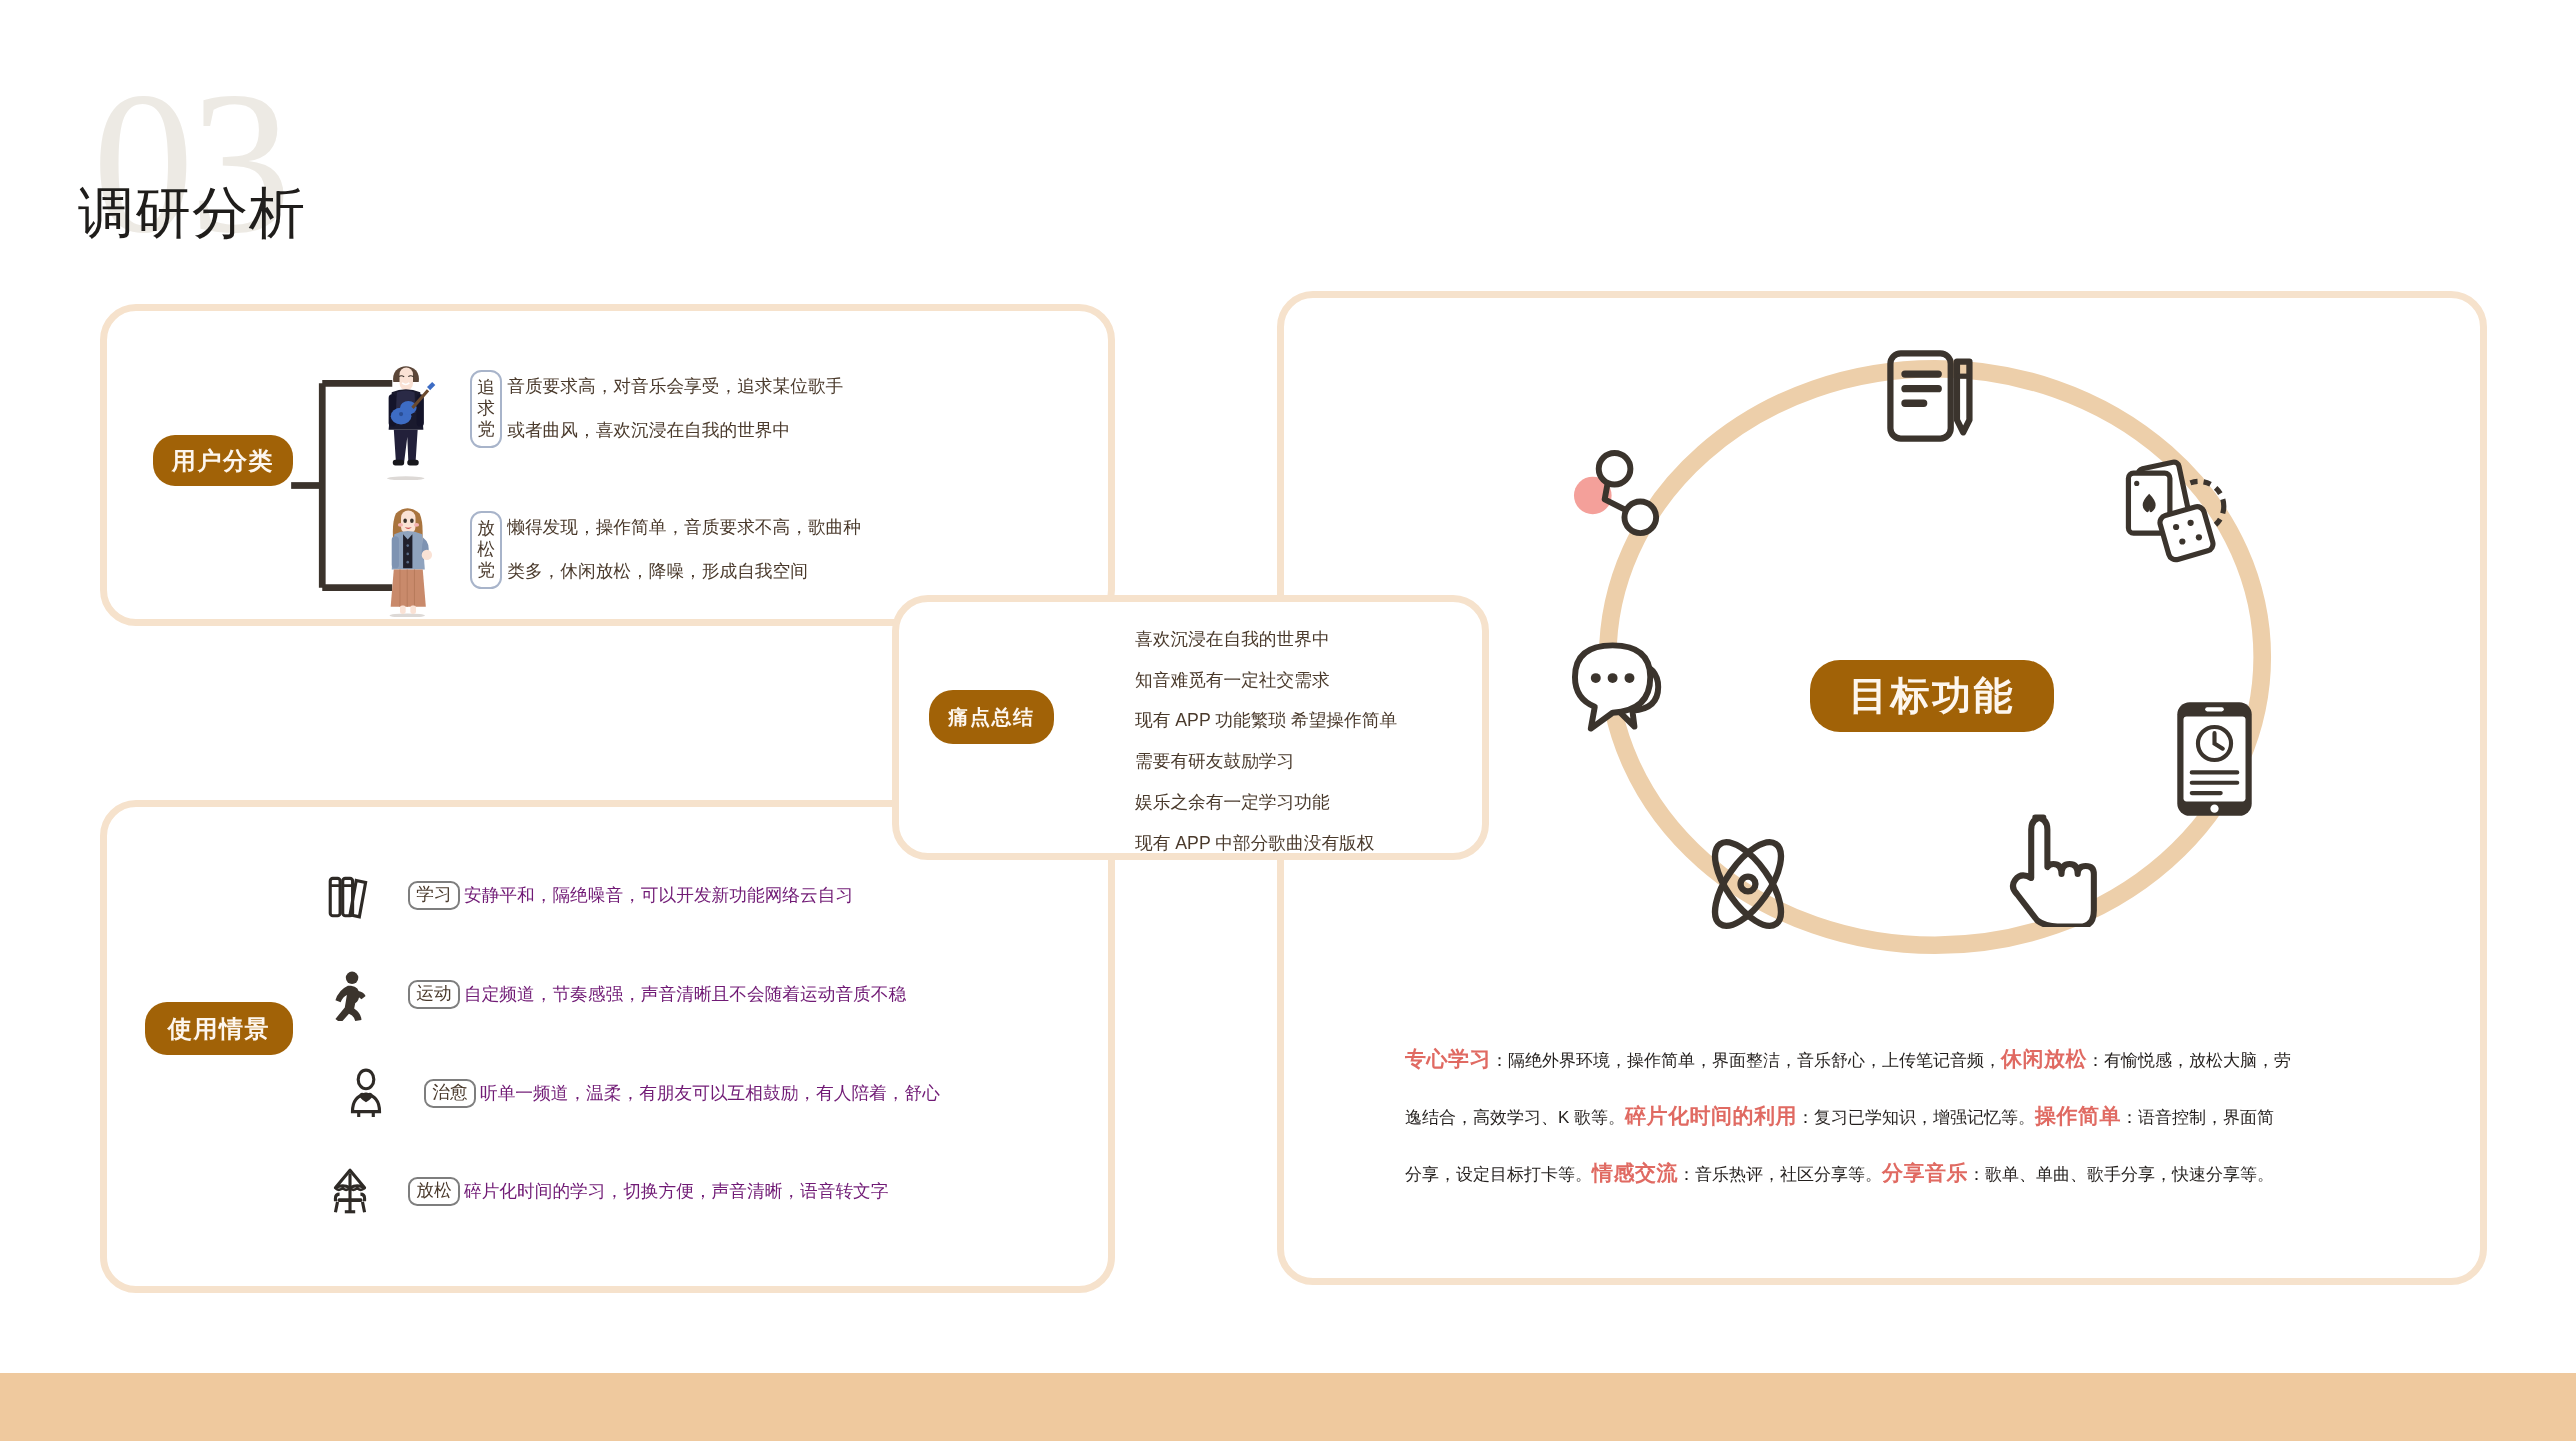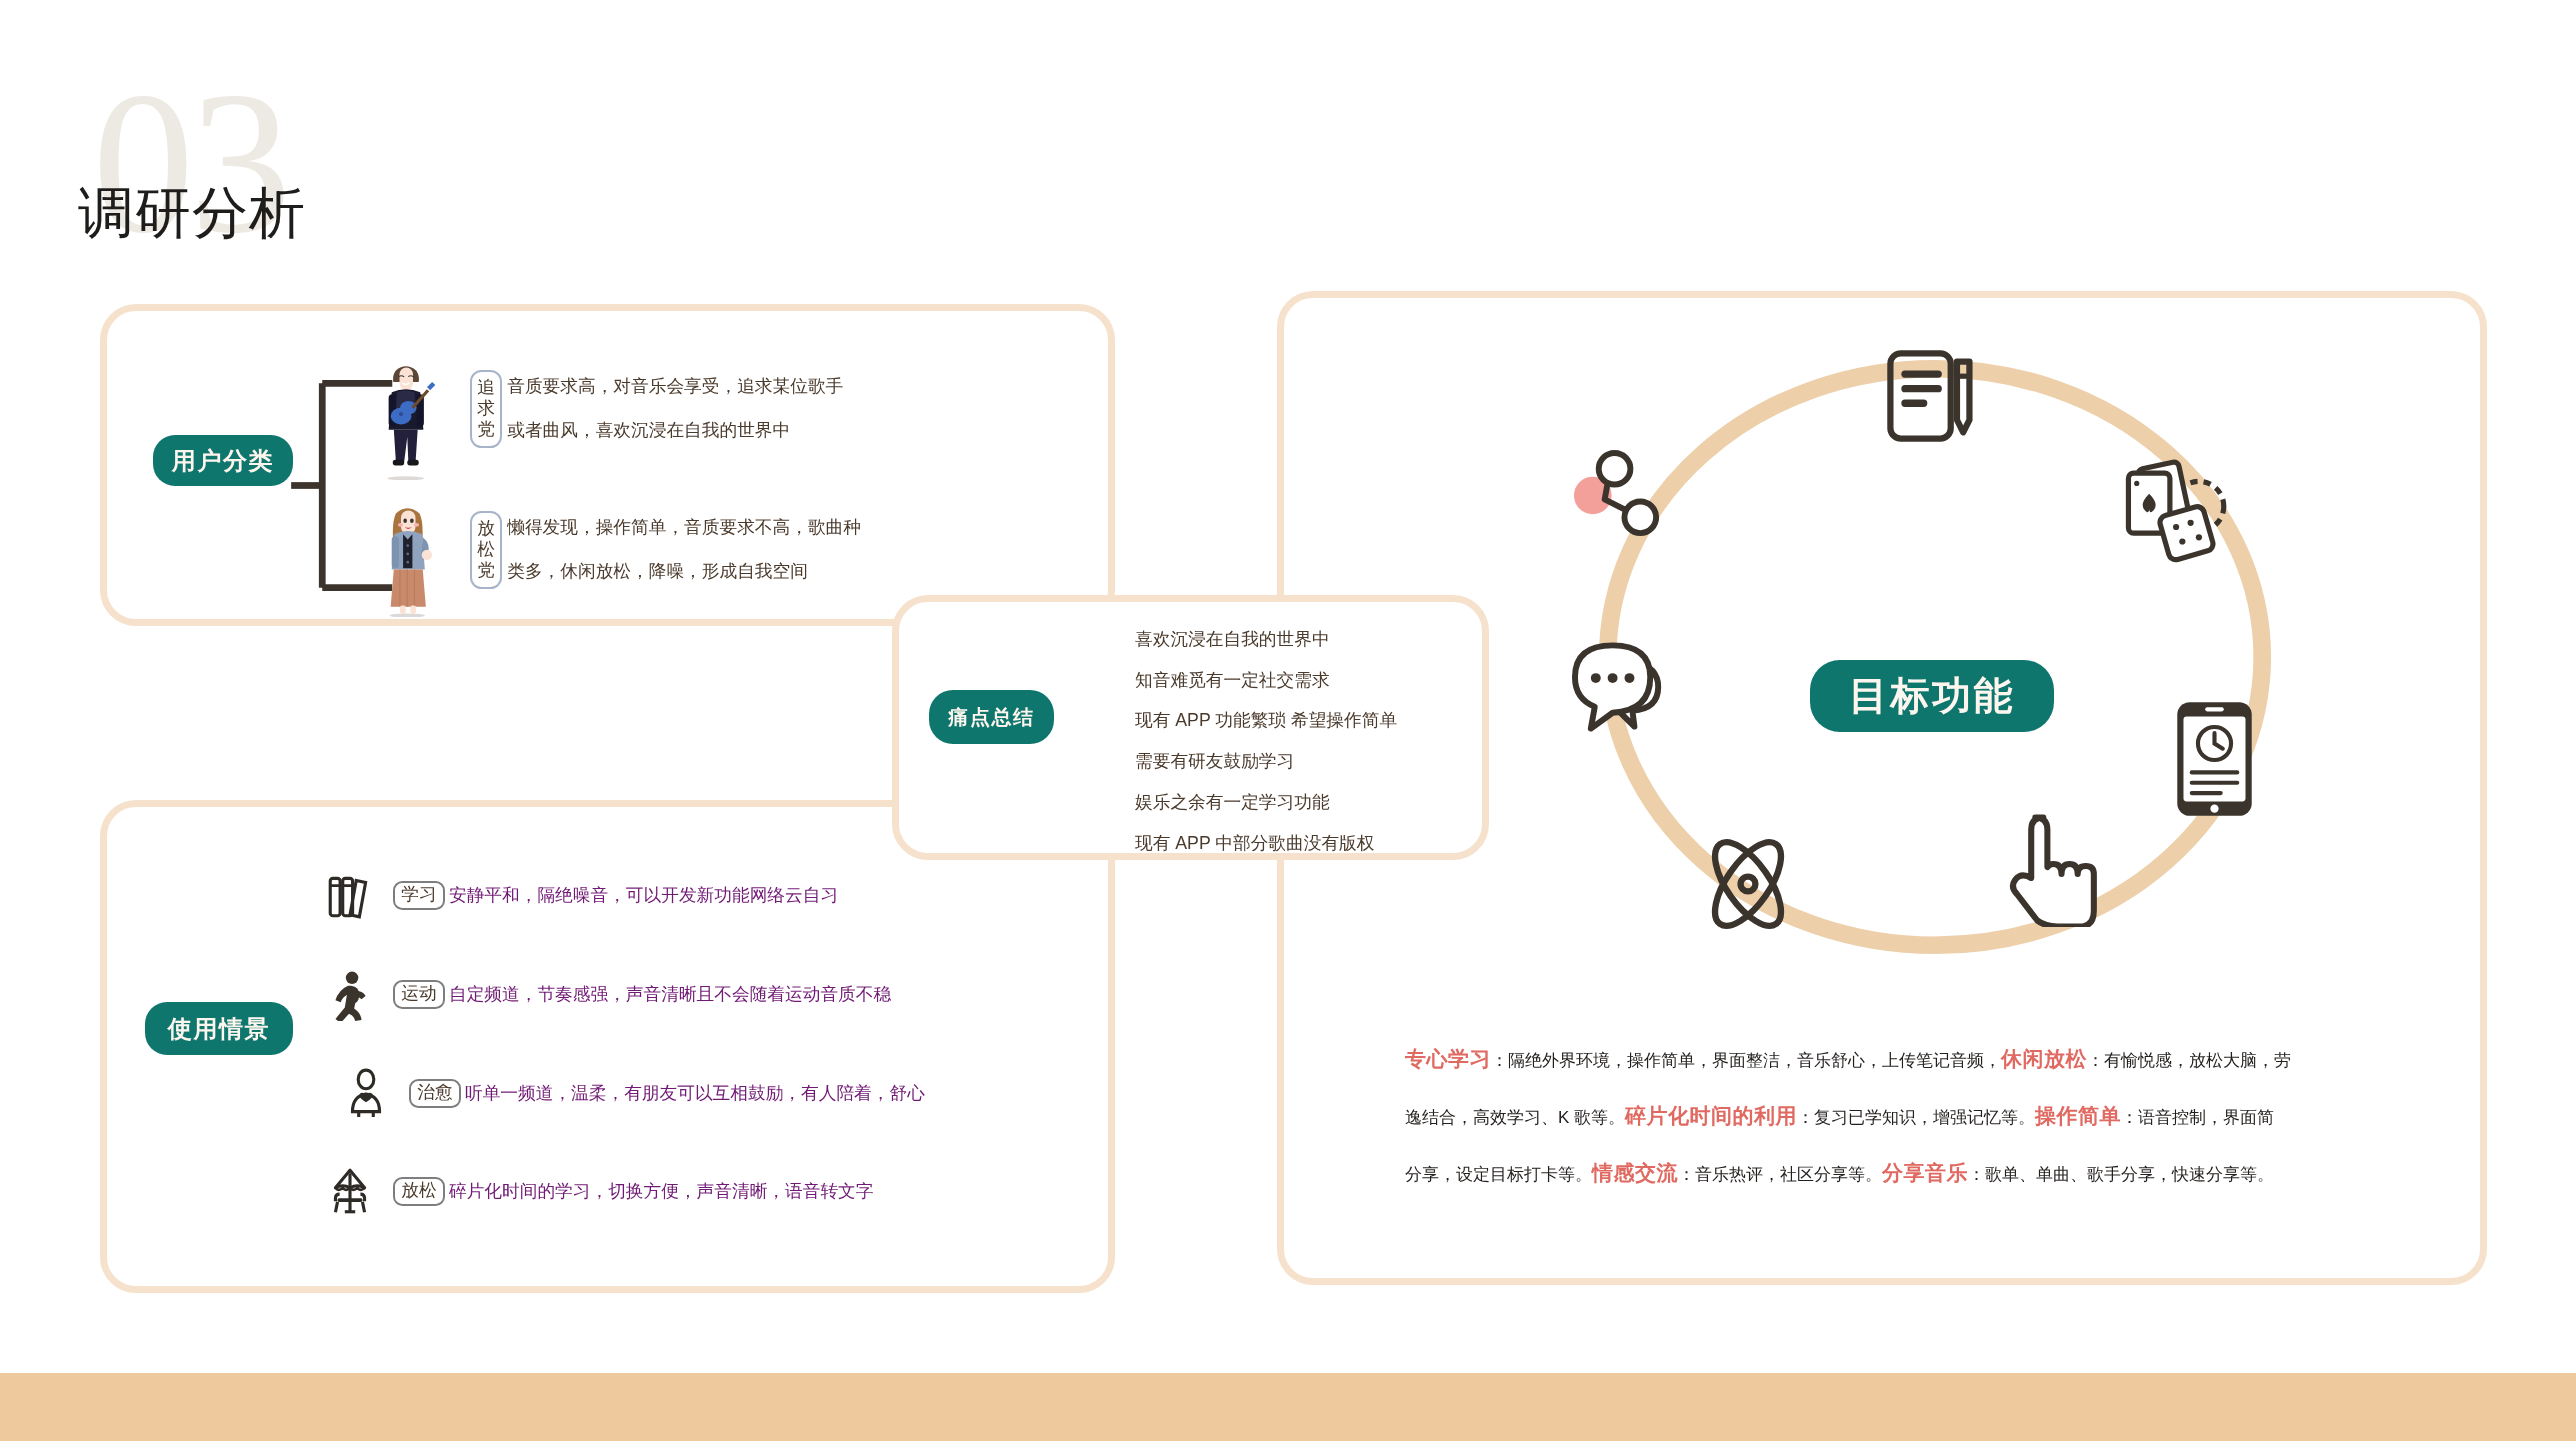--- a/index.html
+++ b/index.html
@@ -34,21 +34,21 @@
     background:#FFFFFF;
   }
   #card-user     { left:100px;  top:304px;  width:1015px; height:322px; }
   #card-scene    { left:100px;  top:800px; width:1015px; height:493px; }
   #card-target   { left:1277px; top:291px;  width:1210px; height:994px; }
   #card-pain     { left:892px; top:595px; width:597px; height:265px; z-index:6; }
 
   
   .pill {
     position:absolute;
-    background:#0f766e;
+    background:#a16207;
     color:#FDF6EE;
     display:flex; align-items:center; justify-content:center;
     border-radius:22px;
     font-weight:700;
     letter-spacing:1.6px;
     z-index:8;
   }
   #pill-user   { left:153px;  top:435px;  width:140px; height:51px;  font-size:24px; }
   #pill-scene  { left:145px;  top:1002px; width:148px; height:53px; font-size:24px; }
   #pill-pain   { left:929px; top:690px; width:125px; height:54px; font-size:20px; border-radius:24px; }
@@ -88,21 +88,21 @@
   #scene-row-0 { left:322px; top:868px; }
   #scene-row-1 { left:322px; top:967px; }
   #scene-row-2 { left:338px; top:1066px; }
   #scene-row-3 { left:322px; top:1164px; }
   .scene-icon { width:55px; height:55px; display:flex; align-items:center; justify-content:center; }
   .stag {
     border:2.1px solid #7E7E7E;
     border-radius:9.3px;
     padding:3.1px 6.2px 4.2px 6.2px;
     font-size:17.7px; line-height:1; color:#4A3A2C;
-    margin-left:16px; background:#fff; white-space:nowrap;
+    margin-left:31px; background:#fff; white-space:nowrap;
   }
   .stext { font-size:17.7px; line-height:1; color:#701a75; margin-left:4.2px; white-space:nowrap; }
 
   
   #target-circle {
     position:absolute; left:1587px; top:353px;
     width:696px; height:608px; z-index:3;
   }
   .ticon { position:absolute; z-index:5; }
   #ticon-note   { left:1880px; top:345px;  width:104px; height:104px; }

